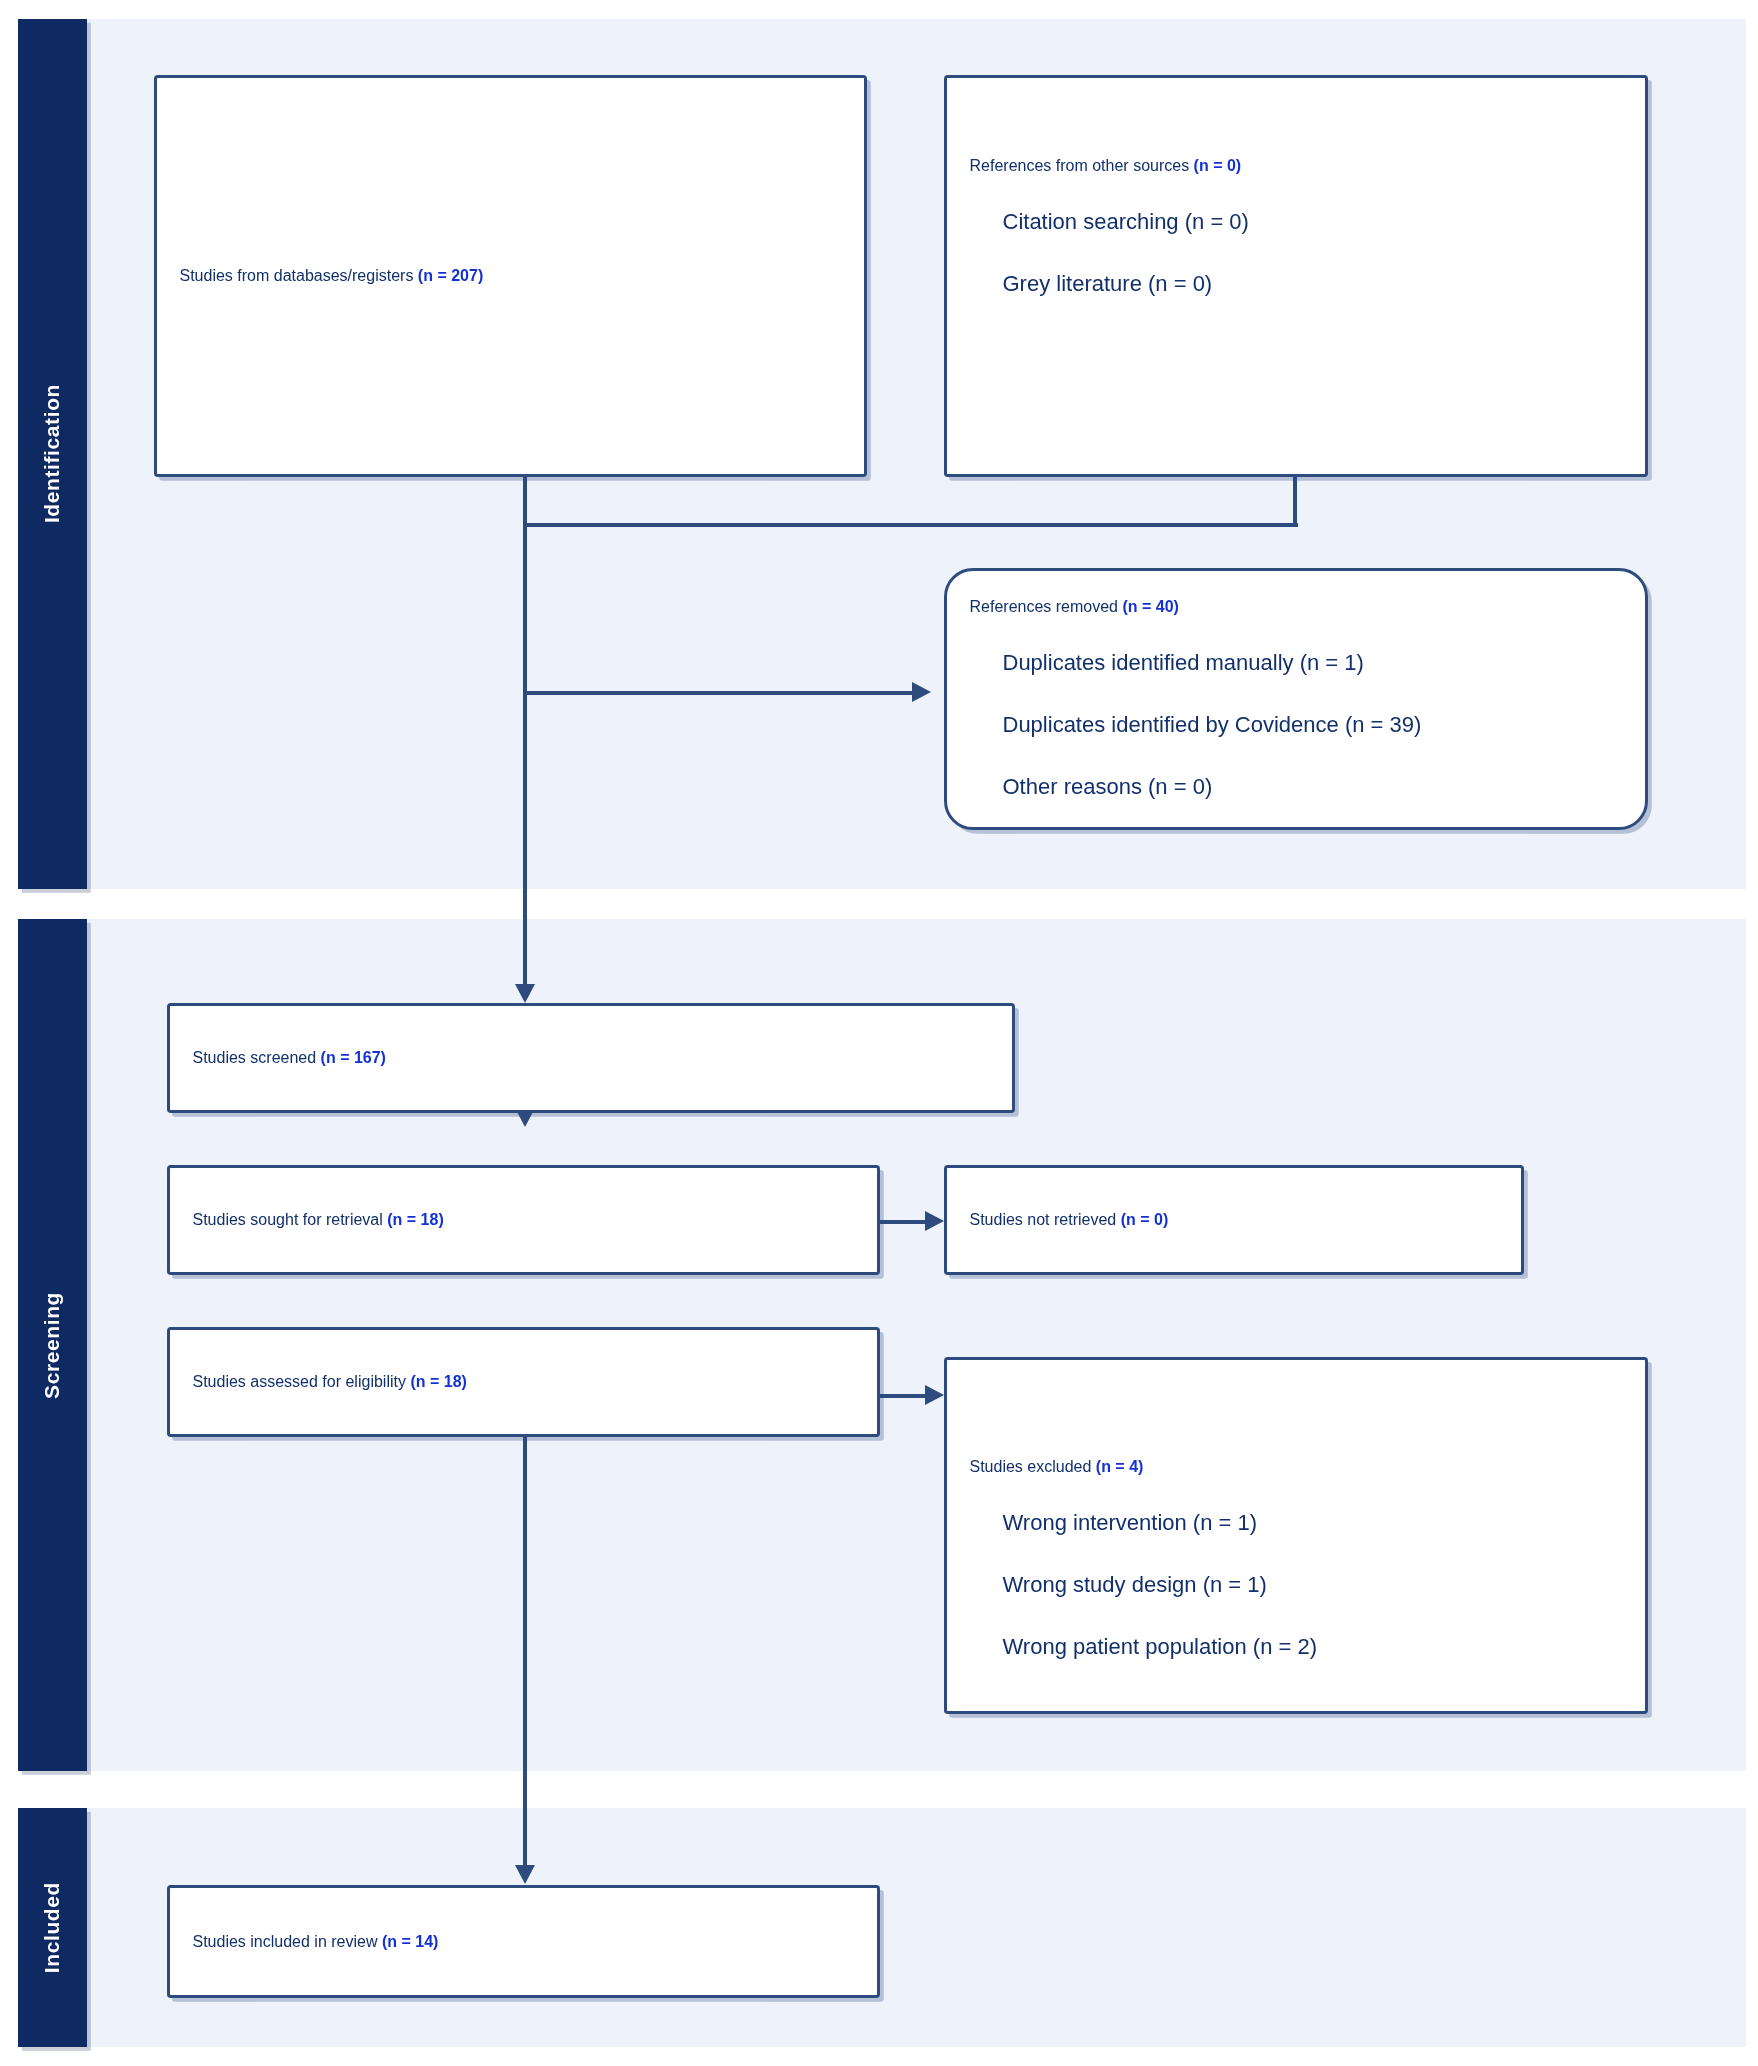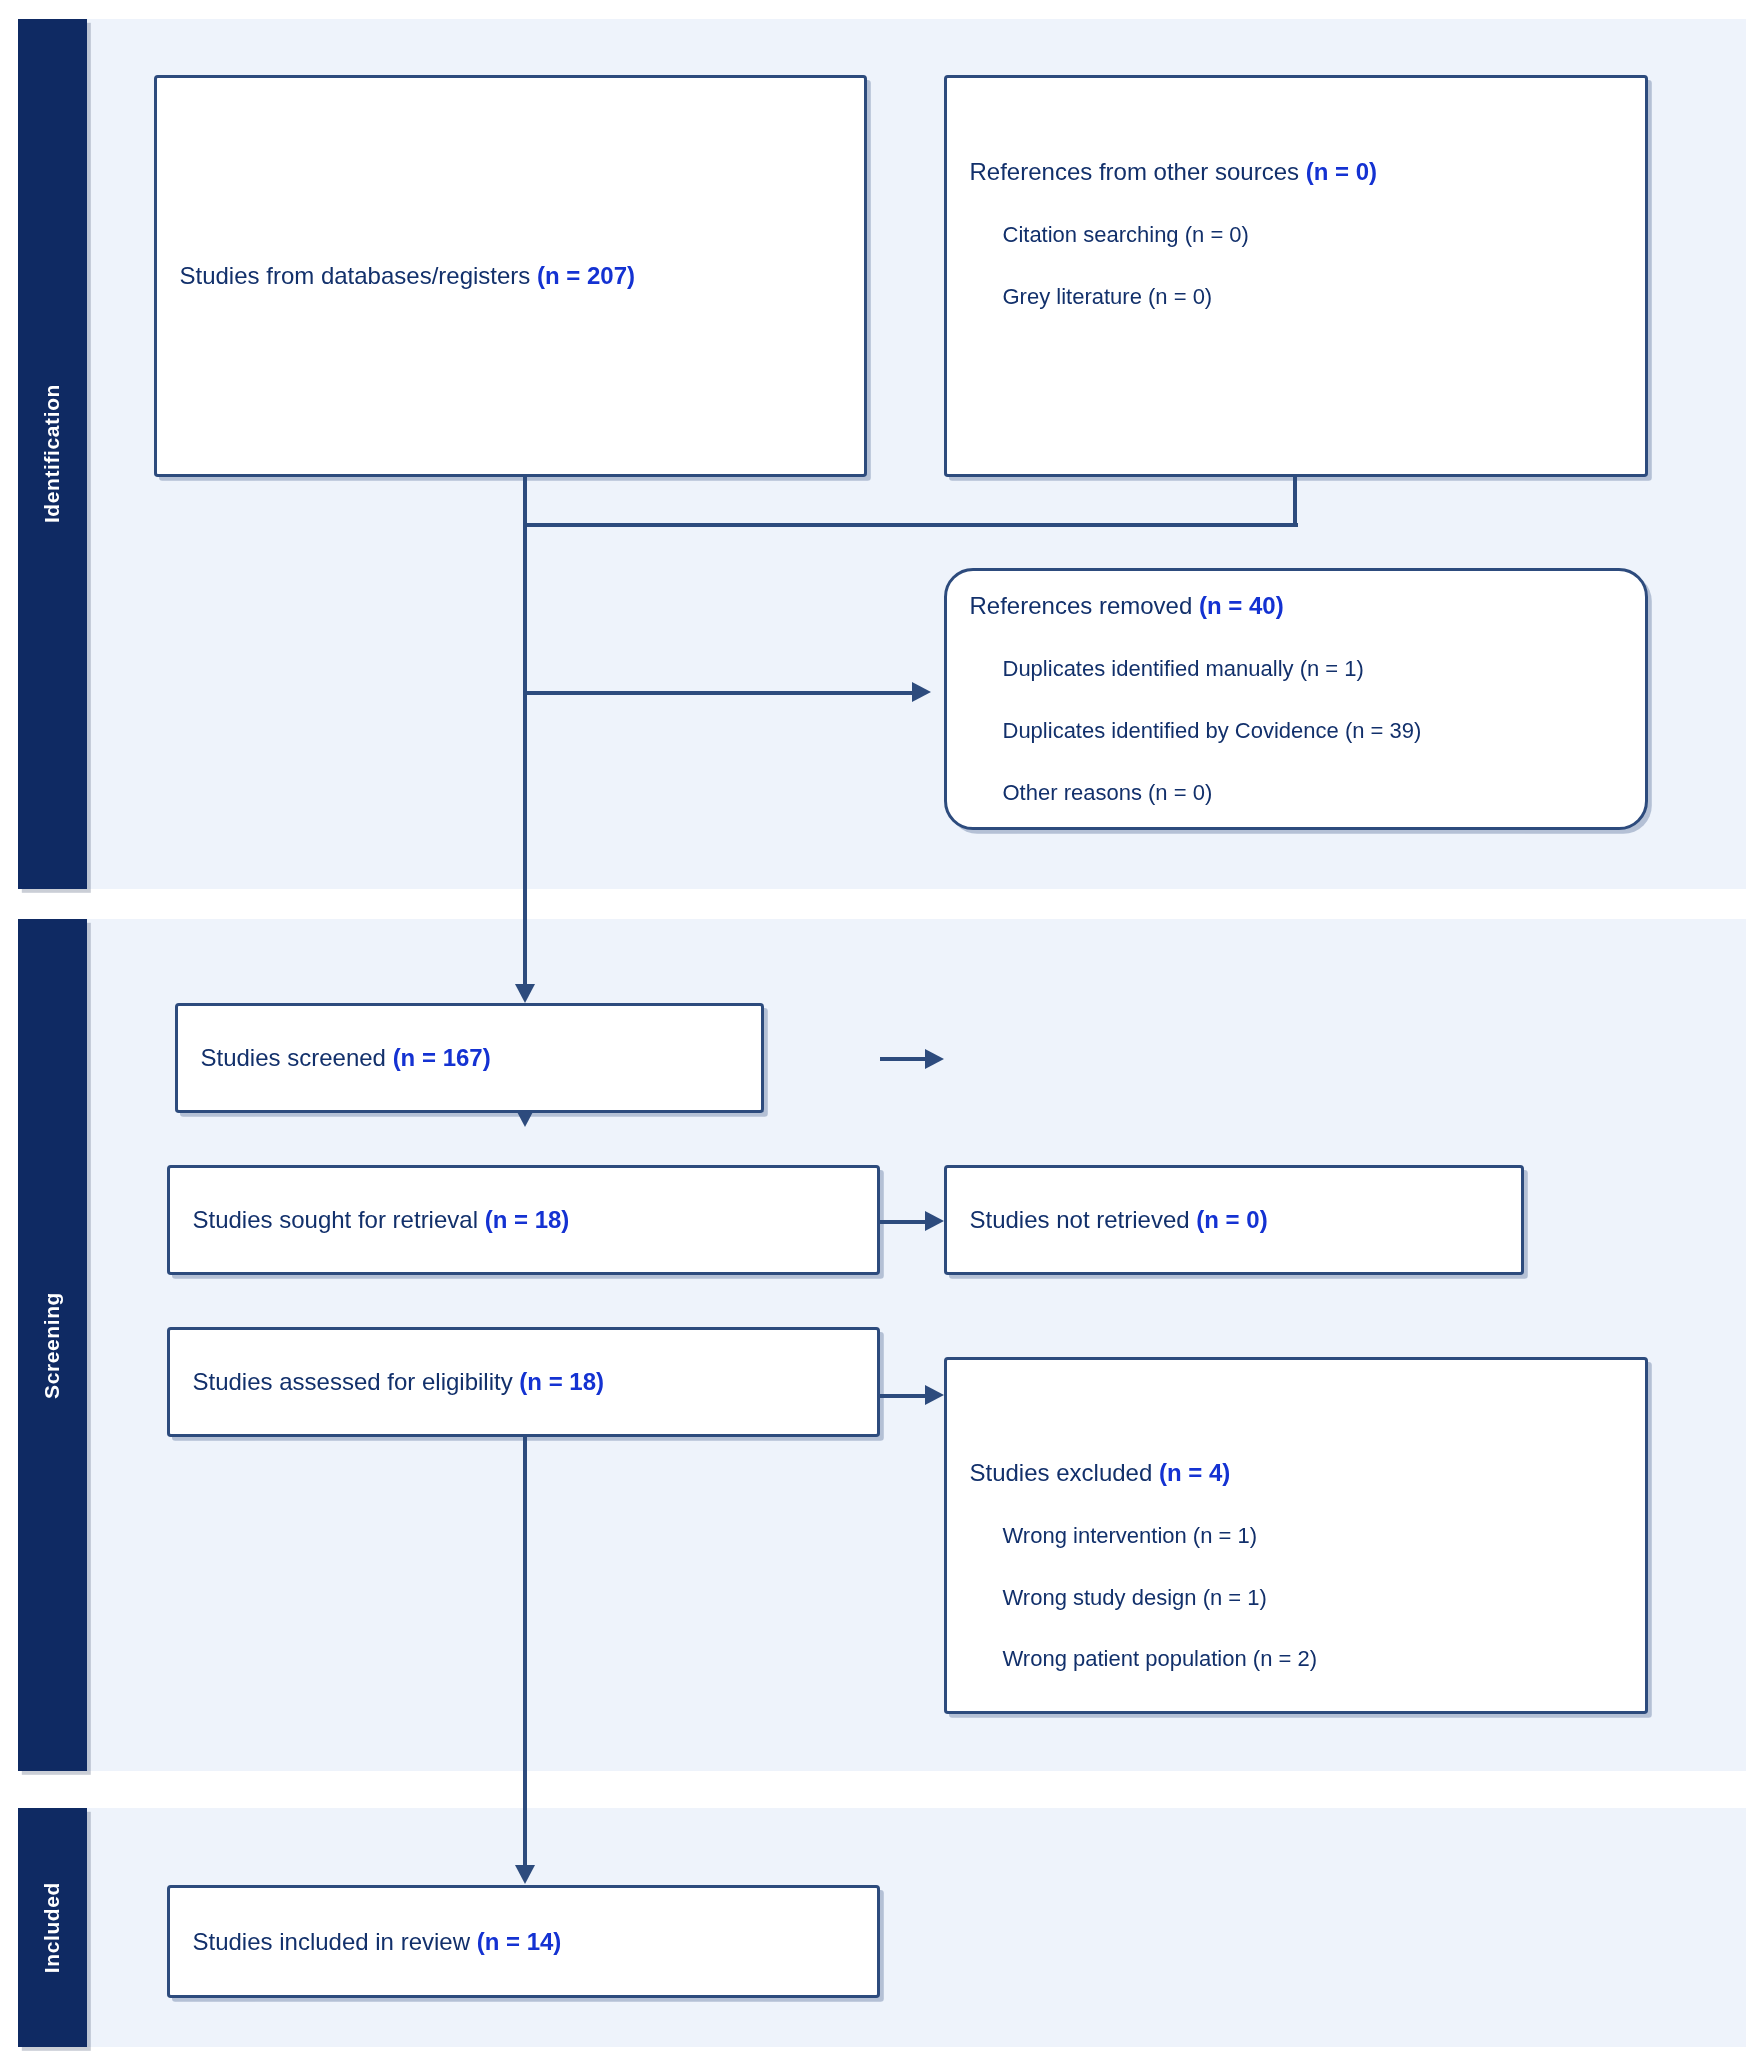--- a/index.html
+++ b/index.html
@@ -52,21 +52,21 @@
     display: flex;
     flex-direction: column;
     justify-content: center;
     padding: 0 22.5px;
   }
   .node.top-align {
     justify-content: flex-start;
   }
   .node-line {
     color: #12306b;
-    font-size: 24px;
+    font-size: 16px;
     line-height: 1.58;
     white-space: nowrap;
   }
   .node-line .cnt {
     color: #1432d2;
     font-weight: bold;
   }
   .node-line.title {
     font-weight: normal;
   }
@@ -171,21 +171,21 @@
       <span>Duplicates identified manually (n = 1)</span>
     </div>
     <div class="node-line sub">
       <span>Duplicates identified by Covidence (n = 39)</span>
     </div>
     <div class="node-line sub">
       <span>Other reasons (n = 0)</span>
     </div>
   </div>
 
-  <div class="node" style="left:167px; top:1003px; width:589px; height:110px;margin-left:8px;">
+  <div class="node" style="left:167px; top:1003px; width:848px; height:110px;">
     <div class="node-line title">
       <span>Studies screened </span><span class="cnt">(n = 167)</span>
     </div>
   </div>
 
 
   <div class="node" style="left:167px; top:1165px; width:713px; height:110px;">
     <div class="node-line title">
       <span>Studies sought for retrieval </span><span class="cnt">(n = 18)</span>
     </div>

